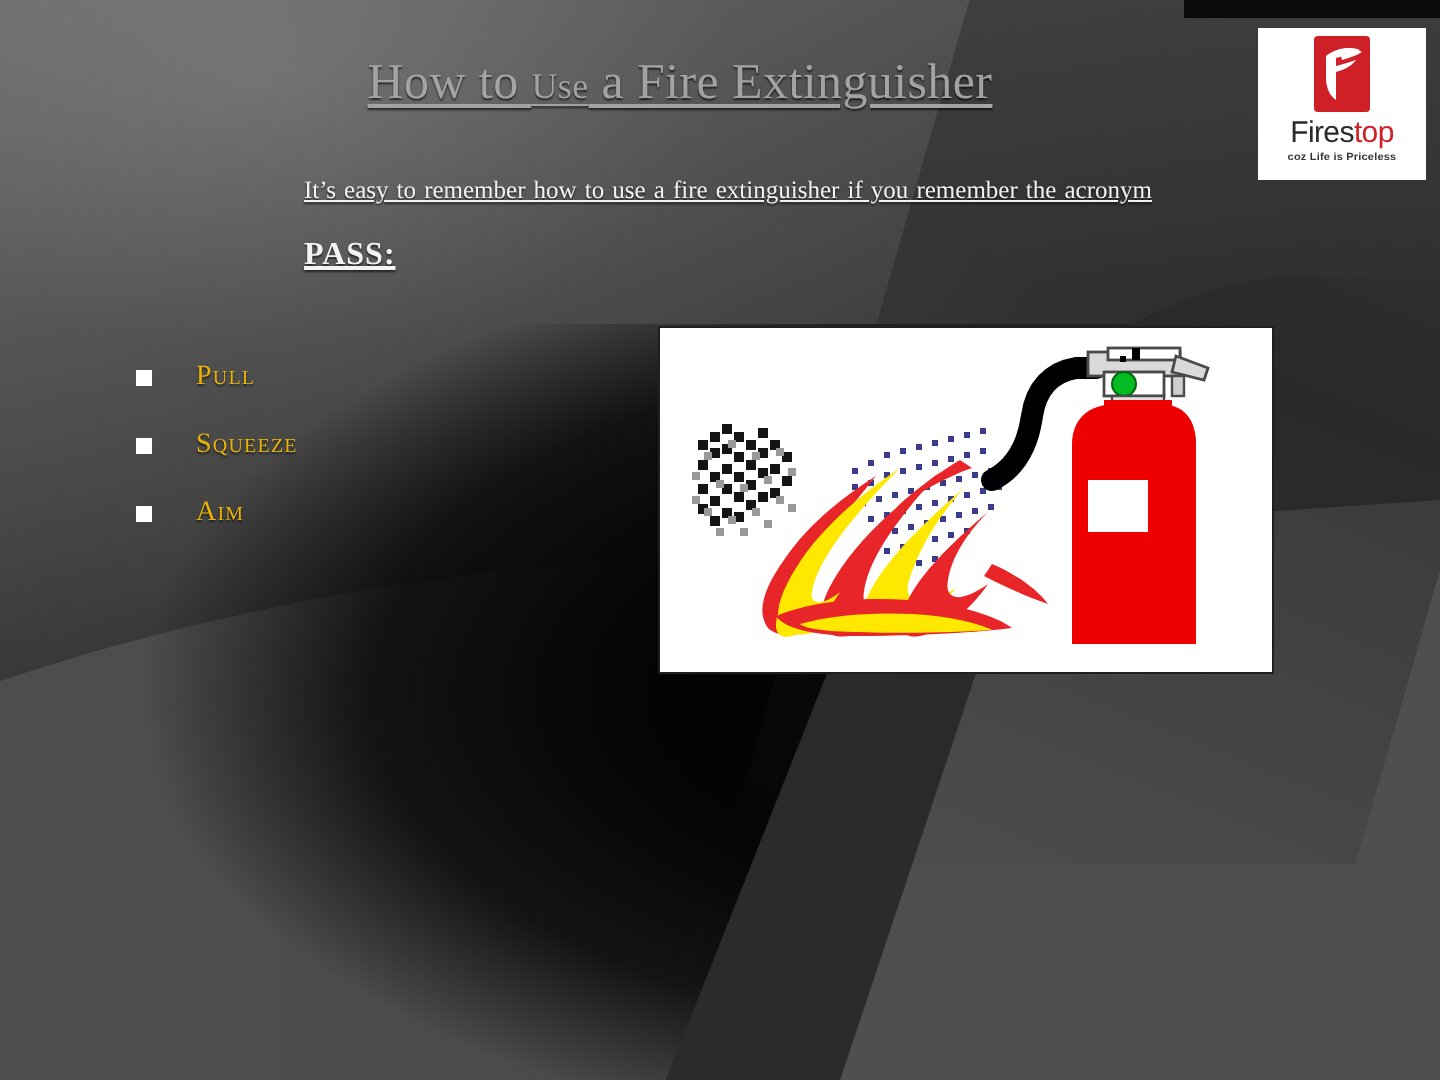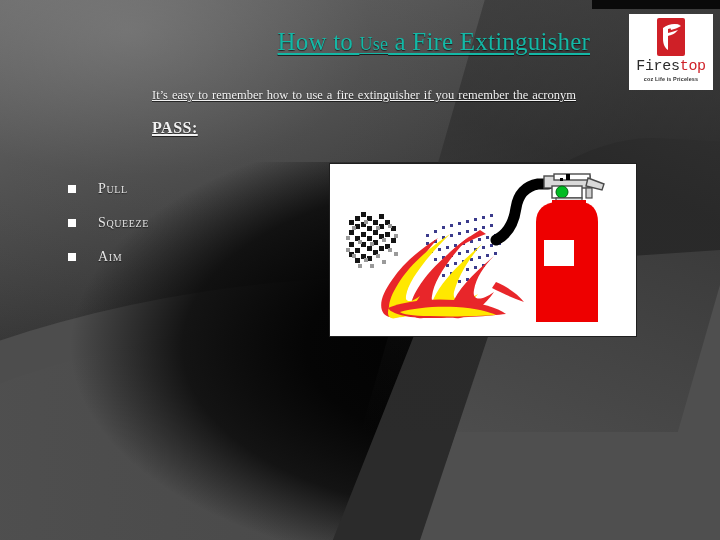--- a/index.html
+++ b/index.html
@@ -80,22 +80,22 @@
     background: #0a0a0a;
   }
 
   
   .content { position: absolute; inset: 0; }
 
   .title {
     position: absolute;
     left: 90px; top: 28px;
     width: 500px;
-    text-align: right;
-    color: #14b8a6;
+    text-align: center;
+    color: #a3a3a3;
     font-size: 25px;
     line-height: 1.1;
     letter-spacing: 0.2px;
     text-shadow: 0 1px 1px rgba(0,0,0,0.65);
     white-space: nowrap;
   }
   .title .u { text-decoration: underline; text-underline-offset: 3px; }
   .title .small { font-size: 18px; }
 
   .body-text {
@@ -128,21 +128,21 @@
     height: 34px;
   }
   .bullet-mark {
     width: 8px; height: 8px;
     background: #ffffff;
     flex: 0 0 auto;
     margin-right: 22px;
     margin-left: 6px;
   }
   .bullet-label {
-    color: #e5e5e5;
+    color: #eab308;
     font-size: 14px;
     font-variant: small-caps;
     letter-spacing: 0.6px;
     text-shadow: 0 1px 1px rgba(0,0,0,0.6);
   }
 
   
   .picture {
     position: absolute;
     left: 330px; top: 164px;
@@ -169,21 +169,21 @@
   .logo-mark {
     width: 28px; height: 38px;
     background: #cf2027;
     border-radius: 2px;
     display: flex;
     align-items: center;
     justify-content: center;
   }
   .logo-word {
     margin-top: 3px;
-    font-family: Liberation Mono, monospace;
+    font-family: Liberation Sans, sans-serif;
     font-size: 15px;
     letter-spacing: -0.3px;
     line-height: 1;
     color: #2b2b2b;
   }
   .logo-word .red { color: #cf2027; }
   .logo-tag {
     margin-top: 2px;
     font-family: "Liberation Sans", sans-serif;
     font-size: 5.5px;

